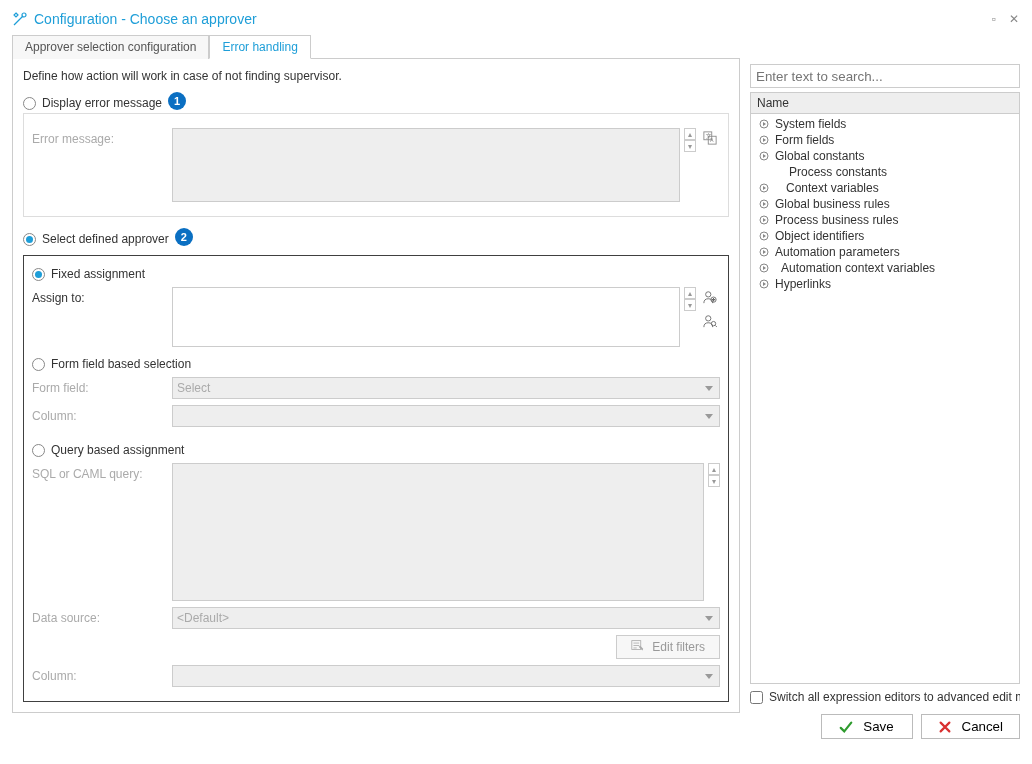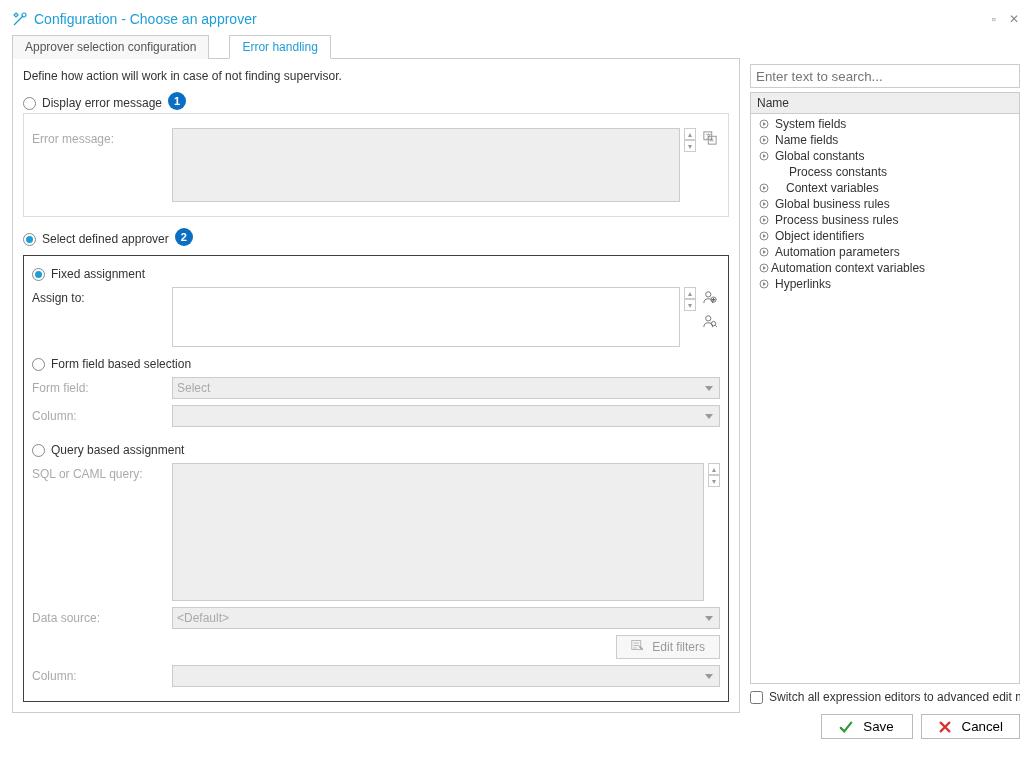--- a/index.html
+++ b/index.html
@@ -10,21 +10,21 @@
 .titlebar { display: flex; align-items: center; height: 30px; }
 .titlebar .title-icon { width: 16px; height: 16px; margin-right: 6px; display: inline-flex; align-items: center; justify-content: center; }
 .titlebar .title-text { color: #1e9ed8; font-size: 14px; font-weight: 400; flex: 1; }
 .titlebar .win-controls { display: flex; gap: 8px; }
 .titlebar .win-controls span { width: 12px; text-align: center; color: #888; cursor: pointer; font-size: 12px; line-height: 12px; }
 
 .body-row { display: flex; gap: 10px; height: 670px; }
 
 .left-col { flex: 1; display: flex; flex-direction: column; }
 
-.tabs { display: flex; border-bottom: 1px solid #ccc; height: 26px; gap: 20px; }
+.tabs { display: flex; border-bottom: 1px solid #ccc; height: 26px; }
 .tab { padding: 4px 12px; border: 1px solid #ccc; border-bottom: none; background: #fff; margin-right: 0; font-size: 12px; color: #555; cursor: pointer; position: relative; top: 1px; }
 .tab.active { color: #1e9ed8; border-bottom: 1px solid #fff; }
 .tab:not(.active) { background: #f7f7f7; }
 
 .content { border: 1px solid #ccc; border-top: none; padding: 10px 10px 10px 10px; flex: 1; display: flex; flex-direction: column; }
 
 .intro { margin-bottom: 6px; color: #333; }
 
 .radio-row { display: flex; align-items: flex-end; margin: 3px 0; }
 .badge { width: 18px; height: 18px; border-radius: 50%; background: #0a6fc2; color: #fff; font-size: 11px; font-weight: bold; display: inline-flex; align-items: center; justify-content: center; margin-left: 6px; }
@@ -262,21 +262,21 @@
               </span>
               <span style="margin-left: 4px;">System fields</span>
             </div>
             <div class="tree-item">
               <span class="expand">
                 <svg width="10" height="10" viewBox="0 0 10 10">
                   <circle cx="5" cy="5" r="4" fill="none" stroke="#888"></circle>
                   <path d="M4 3 L7 5 L4 7 Z" fill="#888"></path>
                 </svg>
               </span>
-              <span style="margin-left: 4px;">Name fields</span>
+              <span style="margin-left: 4px;">Form fields</span>
             </div>
             <div class="tree-item">
               <span class="expand">
                 <svg width="10" height="10" viewBox="0 0 10 10">
                   <circle cx="5" cy="5" r="4" fill="none" stroke="#888"></circle>
                   <path d="M4 3 L7 5 L4 7 Z" fill="#888"></path>
                 </svg>
               </span>
               <span style="margin-left: 4px;">Global constants</span>
             </div>
@@ -329,21 +329,21 @@
               </span>
               <span style="margin-left: 4px;">Automation parameters</span>
             </div>
             <div class="tree-item">
               <span class="expand">
                 <svg width="10" height="10" viewBox="0 0 10 10">
                   <circle cx="5" cy="5" r="4" fill="none" stroke="#888"></circle>
                   <path d="M4 3 L7 5 L4 7 Z" fill="#888"></path>
                 </svg>
               </span>
-              <span style="margin-left: 0;">Automation context variables</span>
+              <span style="margin-left: 10px;">Automation context variables</span>
             </div>
             <div class="tree-item">
               <span class="expand">
                 <svg width="10" height="10" viewBox="0 0 10 10">
                   <circle cx="5" cy="5" r="4" fill="none" stroke="#888"></circle>
                   <path d="M4 3 L7 5 L4 7 Z" fill="#888"></path>
                 </svg>
               </span>
               <span style="margin-left: 4px;">Hyperlinks</span>
             </div>

